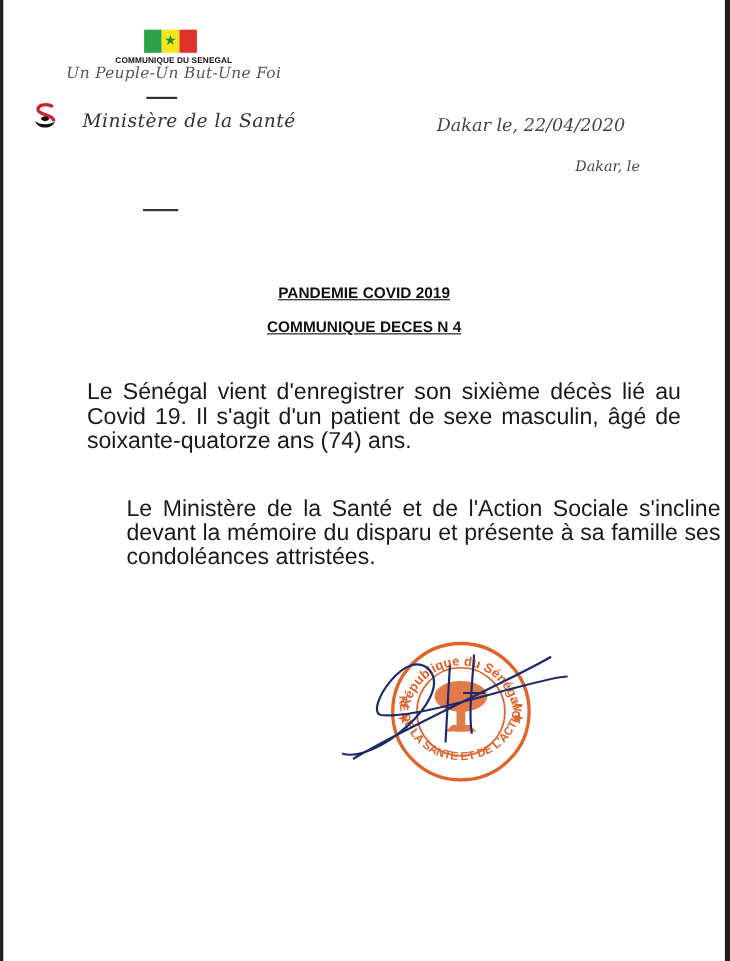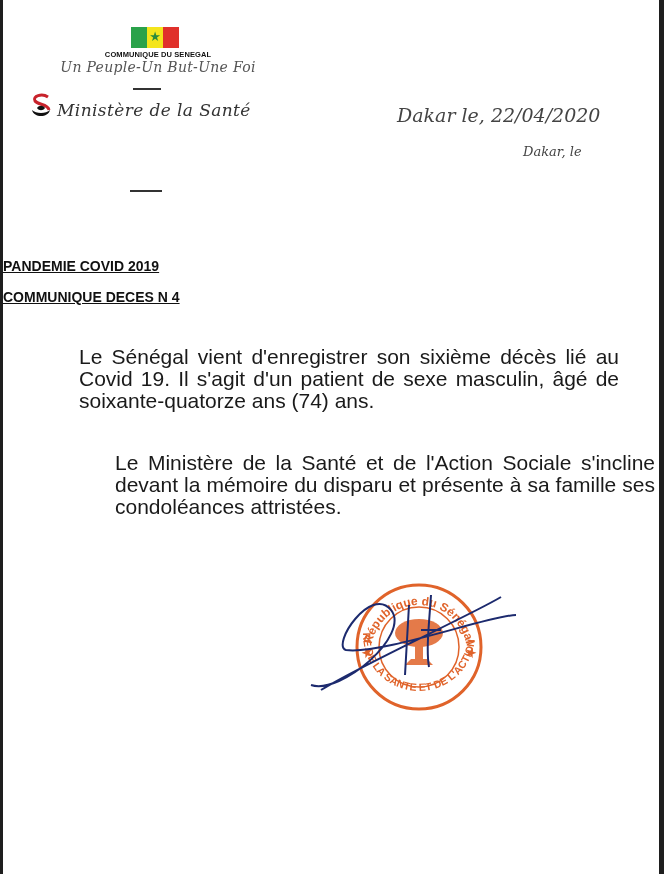--- a/index.html
+++ b/index.html
@@ -16,26 +16,26 @@
   .flag { left: 128px; top: 27px; width: 48px; height: 21px; display: flex; }
   .flag span { flex: 1; height: 100%; }
   .flag .g { background: #2aa24a; }
   .flag .y { background: #f4e51c; position: relative; }
   .flag .r { background: #e0312b; }
   .flag .star { position: absolute; left: 0; right: 0; top: 2px; text-align: center; color: #2a8a3c; font-size: 13px; line-height: 16px; }
   .rep { left: 65px; top: 50px; width: 180px; text-align: center; font-size: 7.5px; font-weight: bold; color: #111; letter-spacing: 0.1px; }
   .motto { left: 55px; top: 59px; width: 200px; text-align: center; font-family: "DejaVu Serif", serif; font-style: italic; font-size: 14px; color: #555; letter-spacing: 0.3px; }
   .rule { height: 2px; background: #333; }
   .script { font-family: "DejaVu Serif", serif; font-style: italic; color: #333; }
-  .ministry1 { left: 54px; top: 100px; font-size: 17px; letter-spacing: 0.4px; }
+  .ministry1 { left: 72px; top: 100px; font-size: 17px; letter-spacing: 0.4px; }
   .ministry2 { left: 72px; top: 153px; font-size: 15px; letter-spacing: 0.3px; }
-  .date1 { left: 394px; top: 104px; font-size: 19px; color: #444; }
+  .date1 { left: 394px; top: 104px; font-size: 16px; color: #444; }
   .date2 { left: 520px; top: 144px; font-size: 13px; color: #444; }
   .logo { left: 23px; top: 92px; width: 30px; height: 30px; }
-  .title { left: 0; width: 656px; font-weight: bold; font-size: 14px; text-decoration: underline; color: #111; }
+  .title { left: 0; width: 656px; text-align: center; font-weight: bold; font-size: 14px; text-decoration: underline; color: #111; }
   .body-text { left: 76px; width: 540px; font-size: 21px; line-height: 22px; color: #1a1a1a; }
   .body-text p { margin: 0; }
   .just { text-align: justify; text-align-last: left; }
   .stamp { left: 298px; top: 575px; width: 230px; height: 140px; }
 </style>
 </head>
 <body>
 
 <div class="page">
 

